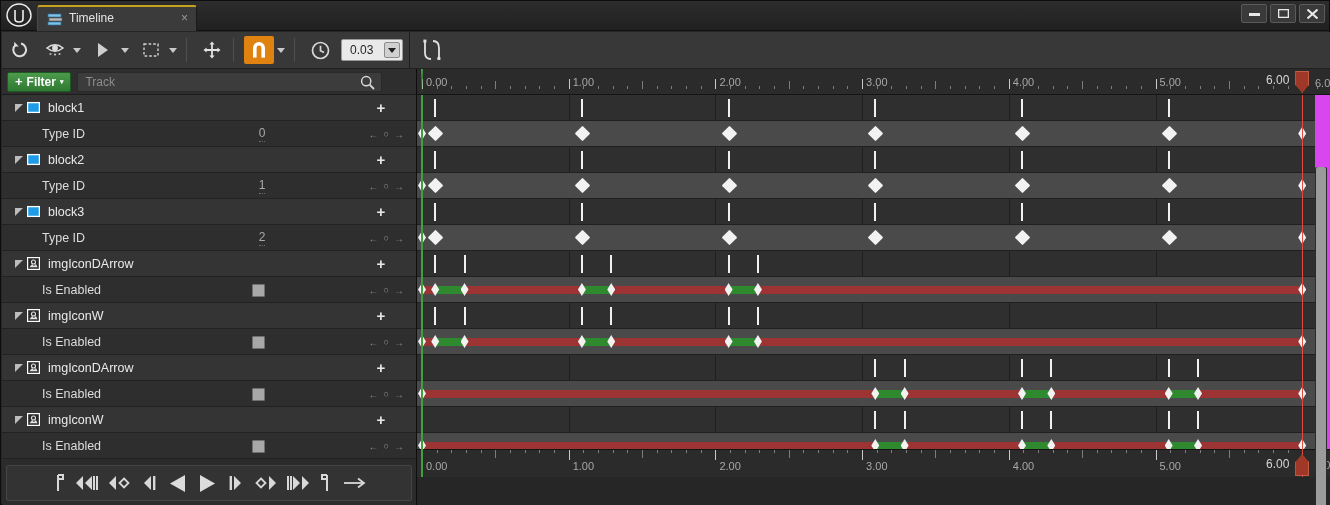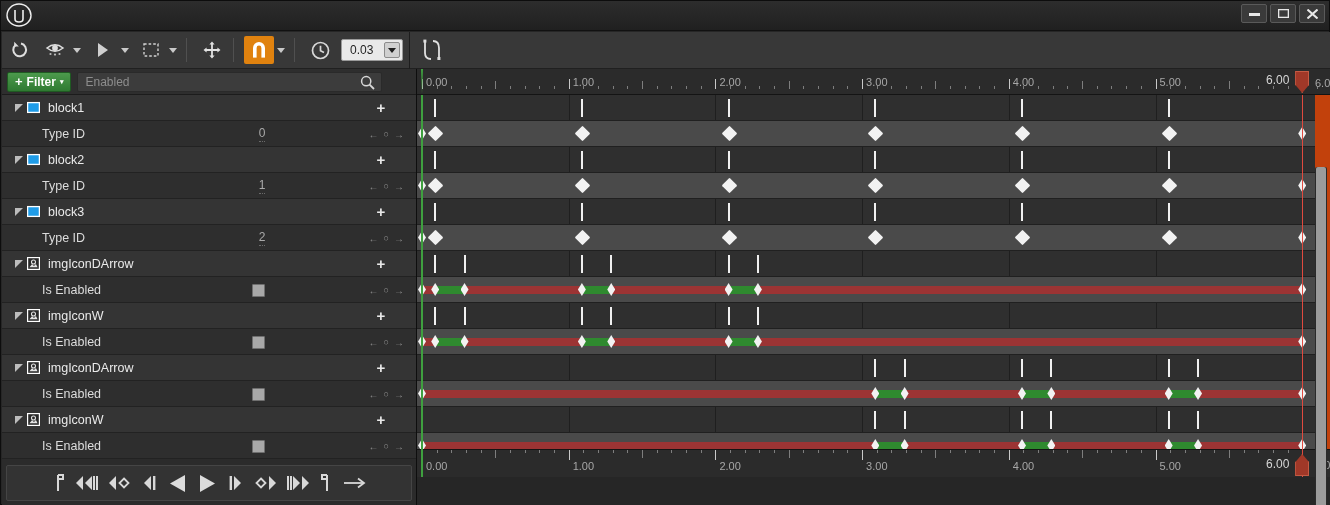--- a/index.html
+++ b/index.html
@@ -88,21 +88,21 @@
   }
   .tbdiv{ width:1px; height:37px; background:#1d1d1d; }
 
   
   .leftpane{
     position:absolute; left:1px; top:68px; width:414px; height:436px;
     background:#2b2b2b;
   }
   .rightpane{
     position:absolute; left:415px; top:68px; width:914px; height:436px;
-    background:#c2410c; border-left:1px solid #0e0e0e;
+    background:#d946ef; border-left:1px solid #0e0e0e;
   }
 
   
   .filterbar{
     position:absolute; left:0; top:0; width:414px; height:26px;
     background:#2e2e2e; border-bottom:1px solid #1c1c1c;
     display:flex; align-items:center;
   }
   .trackbtn{
     margin-left:5px; height:20px; padding:0 7px;
@@ -247,20 +247,31 @@
 <div id="app">
 
   <div class="titlebar">
     <div class="ue-logo">
       <svg width="26" height="24" viewBox="0 0 26 24">
         <path d="M13 1 C6 1 1 6.5 1 12.5 C1 18 6 23 13 23 C20 23 25 18 25 12.5 C25 6.5 20 1 13 1 Z" fill="none" stroke="#efefef" stroke-width="1.4"></path>
         <path d="M9 7 L9 16 Q9 19 13 19 Q17 19 17 16 L17 7" fill="none" stroke="#efefef" stroke-width="1.6"></path>
       </svg>
     </div>
 
+    <div class="tab">
+      <span class="ticon">
+        <svg width="16" height="14" viewBox="0 0 16 14">
+          <rect x="1" y="2" width="13" height="3" fill="#7fc2e8" stroke="#2c6f99" stroke-width="0.7"></rect>
+          <rect x="2" y="6" width="13" height="3" fill="#b8b8b8" stroke="#555" stroke-width="0.7"></rect>
+          <rect x="1" y="10" width="13" height="3" fill="#7fc2e8" stroke="#2c6f99" stroke-width="0.7"></rect>
+        </svg>
+      </span>
+      <span class="tlabel">Timeline</span>
+      <span class="tclose">×</span>
+    </div>
 
     <div class="wbtns">
       <div class="wbtn">
         <svg width="11" height="4" viewBox="0 0 11 4">
             <rect x="0" y="1" width="11" height="3" fill="#e8e8e8"></rect>
           </svg>
       </div>
       <div class="wbtn">
         <svg width="11" height="9" viewBox="0 0 11 9">
             <rect x="0.5" y="0.5" width="10" height="8" fill="none" stroke="#e8e8e8" stroke-width="1.6"></rect>
@@ -375,21 +386,21 @@
 
   <div class="leftpane">
 
     <div class="filterbar">
       <div class="trackbtn">
         <span class="pl">+</span>
         <span>Filter</span>
         <span class="cv">▾</span>
       </div>
       <div class="filterfield">
-        <span>Enabled</span>
+        <span>Track</span>
         <span class="mag">
           <svg width="15" height="15" viewBox="0 0 15 15">
             <circle cx="6.2" cy="6.2" r="4.6" fill="none" stroke="#d8d8d8" stroke-width="1.5"></circle>
             <path d="M9.6 9.6 L14 14" stroke="#d8d8d8" stroke-width="1.8"></path>
           </svg>
         </span>
       </div>
     </div>
 
     <div class="tracklist" id="tracklist">

